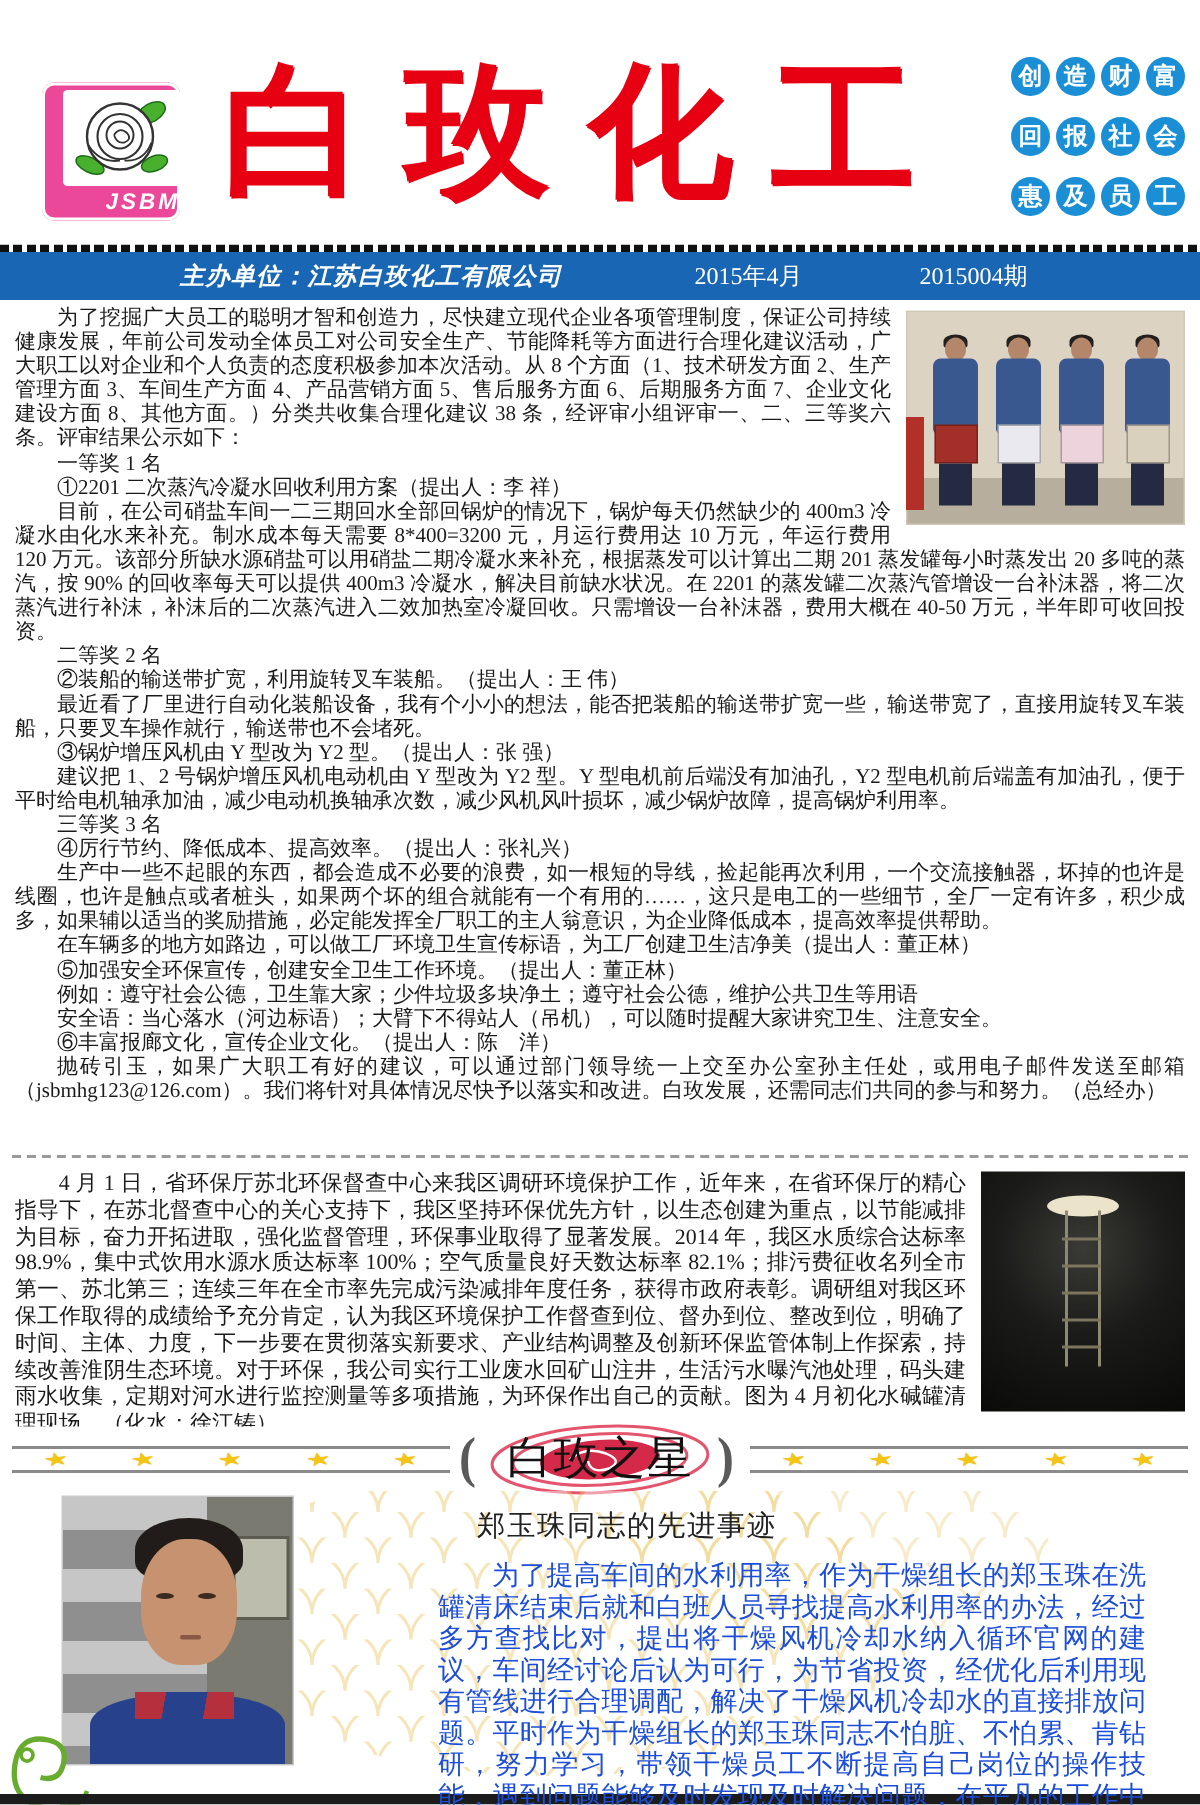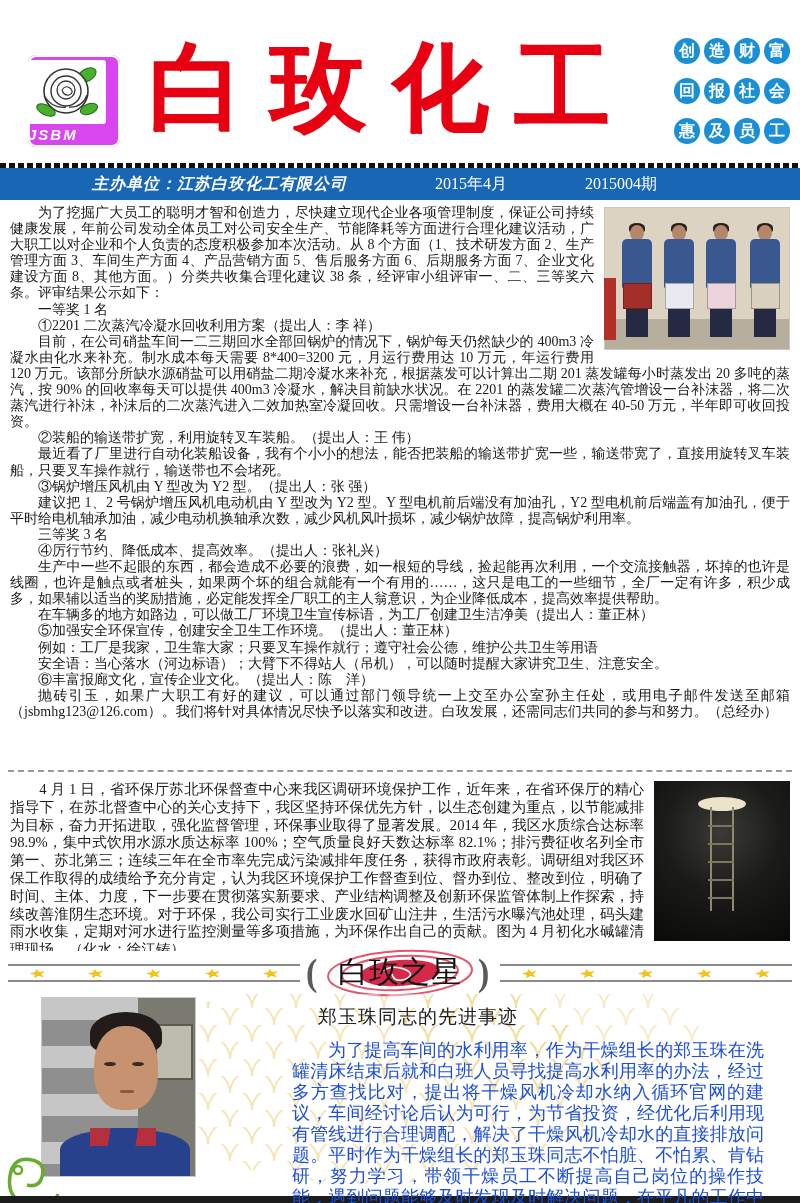--- a/index.html
+++ b/index.html
@@ -1,41 +1,41 @@
 <!DOCTYPE html>
 <html><head>
 <meta charset="utf-8">
 <style>
   html,body{margin:0;padding:0;}
   body{width:800px;height:1203px;position:relative;background:#ffffff;overflow:hidden;
        font-family:"Liberation Serif","DejaVu Serif",serif;color:#1a1a1a;}
 
   
   .header{position:relative;height:163px;background:#fff;}
-  .logo{position:absolute;left:28px;top:55px;width:92px;height:92px;background:#d946ef;
+  .logo{position:absolute;left:28px;top:55px;width:92px;height:92px;background:#ec4899;
         border-radius:8px;box-shadow:0 0 0 2px #fff inset;display:flex;flex-direction:column;
-        align-items:flex-start;justify-content:flex-start;}
+        align-items:flex-end;justify-content:flex-start;}
   .logo-inner{margin-top:5px;width:78px;height:64px;background:#fff;border-radius:3px;
         display:flex;align-items:center;justify-content:center;}
   .logo-text{color:#fff;font-weight:bold;font-style:italic;font-size:15px;letter-spacing:2px;
         margin-top:2px;font-family:"Liberation Sans",sans-serif;}
   .paper-title{position:absolute;left:148px;top:28px;width:540px;height:120px;
         font-size:96px;line-height:118px;font-weight:900;color:#e60012;
         letter-spacing:26px;white-space:nowrap;font-family:"DejaVu Serif",serif;
         text-shadow:1px 1px 0 #e60012;}
   .slogan-grid{position:absolute;right:10px;top:38px;width:116px;height:112px;
         display:grid;grid-template-columns:repeat(4,26px);grid-auto-rows:26px;
         column-gap:4px;row-gap:14px;}
   .slogan-circle{width:26px;height:26px;border-radius:50%;background:#1b8fd6;color:#fff;
         font-size:16px;font-weight:bold;display:flex;align-items:center;justify-content:center;}
 
   
   .dotted{height:5px;background:repeating-linear-gradient(90deg,#101010 0 6px,transparent 6px 9px);}
   .masthead{height:32px;background:#1966b4;color:#fff;display:flex;align-items:center;
-        font-size:16px;}
+        font-size:16px;padding-left:28px;}
   .organizer{margin-left:92px;font-weight:bold;font-style:italic;letter-spacing:1px;}
   .issue-date{margin-left:88px;}
   .issue-no{margin-left:78px;}
 
   
   .a1{height:562px;padding:5px 10px 0 10px;overflow:hidden;text-align:justify;}
   .a1 p{margin:0;font-size:14px;line-height:16.1px;text-indent:2em;}
   .photo1{float:right;width:186px;height:143px;margin:2px 0 4px 10px;position:relative;
         background:linear-gradient(#ddd3c2 0 78%,#b7ae9d 78% 100%);overflow:hidden;
         box-shadow:0 0 0 1px #cfc8b8 inset;}
@@ -187,40 +187,41 @@
   <div>
 
       <p>为了挖掘广大员工的聪明才智和创造力，尽快建立现代企业各项管理制度，保证公司持续健康发展，年前公司发动全体员工对公司安全生产、节能降耗等方面进行合理化建议活动，广大职工以对企业和个人负责的态度积极参加本次活动。从 8 个方面（1、技术研发方面 2、生产管理方面 3、车间生产方面 4、产品营销方面 5、售后服务方面 6、后期服务方面 7、企业文化建设方面 8、其他方面。）分类共收集合理化建议 38 条，经评审小组评审一、二、三等奖六条。评审结果公示如下：</p>
 
       <p>一等奖 1 名</p>
 
       <p>①2201 二次蒸汽冷凝水回收利用方案（提出人：李 祥）</p>
 
       <p>目前，在公司硝盐车间一二三期回水全部回锅炉的情况下，锅炉每天仍然缺少的 400m3 冷凝水由化水来补充。制水成本每天需要 8*400=3200 元，月运行费用达 10 万元，年运行费用 120 万元。该部分所缺水源硝盐可以用硝盐二期冷凝水来补充，根据蒸发可以计算出二期 201 蒸发罐每小时蒸发出 20 多吨的蒸汽，按 90% 的回收率每天可以提供 400m3 冷凝水，解决目前缺水状况。在 2201 的蒸发罐二次蒸汽管增设一台补沫器，将二次蒸汽进行补沫，补沫后的二次蒸汽进入二效加热室冷凝回收。只需增设一台补沫器，费用大概在 40-50 万元，半年即可收回投资。</p>
 
+      <p>二等奖 2 名</p>
 
       <p>②装船的输送带扩宽，利用旋转叉车装船。（提出人：王 伟）</p>
 
       <p>最近看了厂里进行自动化装船设备，我有个小小的想法，能否把装船的输送带扩宽一些，输送带宽了，直接用旋转叉车装船，只要叉车操作就行，输送带也不会堵死。</p>
 
       <p>③锅炉增压风机由 Y 型改为 Y2 型。（提出人：张 强）</p>
 
       <p>建议把 1、2 号锅炉增压风机电动机由 Y 型改为 Y2 型。Y 型电机前后端没有加油孔，Y2 型电机前后端盖有加油孔，便于平时给电机轴承加油，减少电动机换轴承次数，减少风机风叶损坏，减少锅炉故障，提高锅炉利用率。</p>
 
       <p>三等奖 3 名</p>
 
       <p>④厉行节约、降低成本、提高效率。（提出人：张礼兴）</p>
 
       <p>生产中一些不起眼的东西，都会造成不必要的浪费，如一根短的导线，捡起能再次利用，一个交流接触器，坏掉的也许是线圈，也许是触点或者桩头，如果两个坏的组合就能有一个有用的……，这只是电工的一些细节，全厂一定有许多，积少成多，如果辅以适当的奖励措施，必定能发挥全厂职工的主人翁意识，为企业降低成本，提高效率提供帮助。</p>
 
       <p>在车辆多的地方如路边，可以做工厂环境卫生宣传标语，为工厂创建卫生洁净美（提出人：董正林）</p>
 
       <p>⑤加强安全环保宣传，创建安全卫生工作环境。（提出人：董正林）</p>
 
-      <p>例如：工厂是我家，卫生靠大家；只要叉车操作就行；遵守社会公德，维护公共卫生等用语</p>
+      <p>例如：遵守社会公德，卫生靠大家；少件垃圾多块净土；遵守社会公德，维护公共卫生等用语</p>
 
       <p>安全语：当心落水（河边标语）；大臂下不得站人（吊机），可以随时提醒大家讲究卫生、注意安全。</p>
 
       <p>⑥丰富报廊文化，宣传企业文化。（提出人：陈　洋）</p>
 
 
       <p>抛砖引玉，如果广大职工有好的建议，可以通过部门领导统一上交至办公室孙主任处，或用电子邮件发送至邮箱（jsbmhg123@126.com）。我们将针对具体情况尽快予以落实和改进。白玫发展，还需同志们共同的参与和努力。（总经办）</p>
     </div>
 </div>
 

